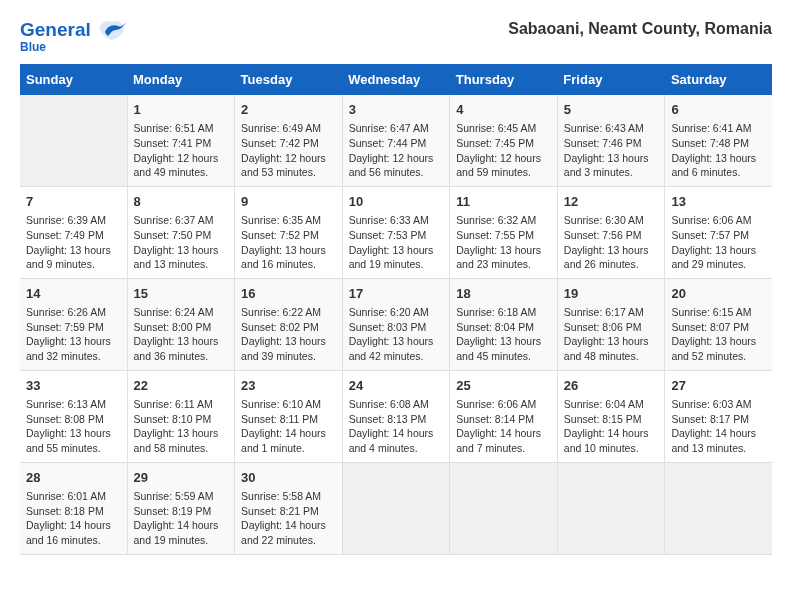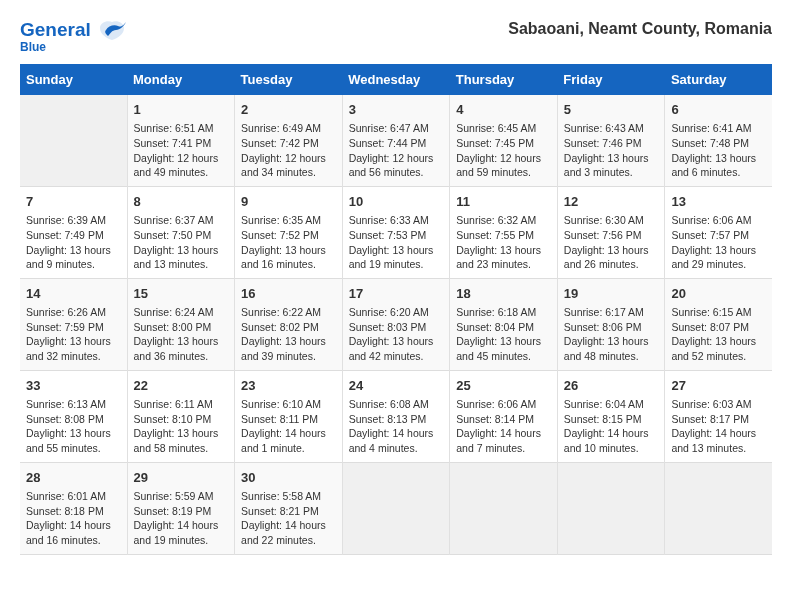--- a/index.html
+++ b/index.html
@@ -121,21 +121,21 @@
           <div>Sunrise: 6:51 AM</div>
           <div>Sunset: 7:41 PM</div>
           <div>Daylight: 12 hours</div>
           <div>and 49 minutes.</div>
         </td>
         <td>
           <div class="day-number">2</div>
           <div>Sunrise: 6:49 AM</div>
           <div>Sunset: 7:42 PM</div>
           <div>Daylight: 12 hours</div>
-          <div>and 34 minutes.</div>
+          <div>and 53 minutes.</div>
         </td>
         <td>
           <div class="day-number">3</div>
           <div>Sunrise: 6:47 AM</div>
           <div>Sunset: 7:44 PM</div>
           <div>Daylight: 12 hours</div>
           <div>and 56 minutes.</div>
         </td>
         <td>
           <div class="day-number">4</div>

